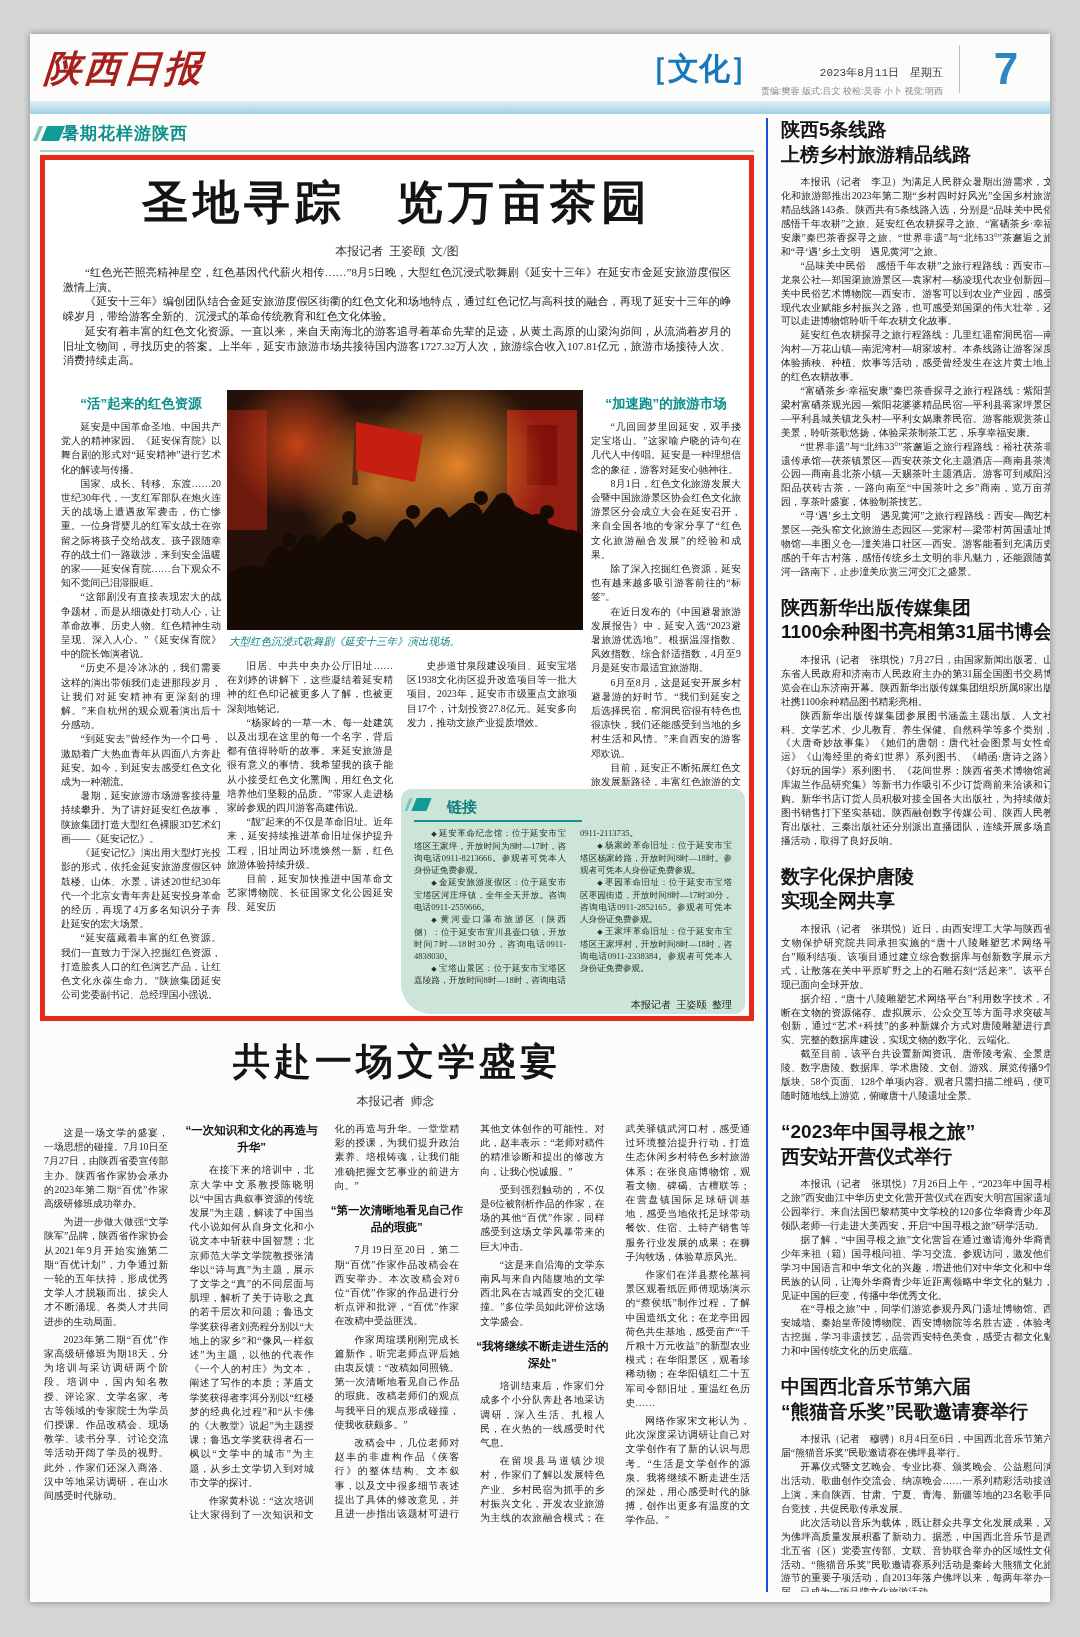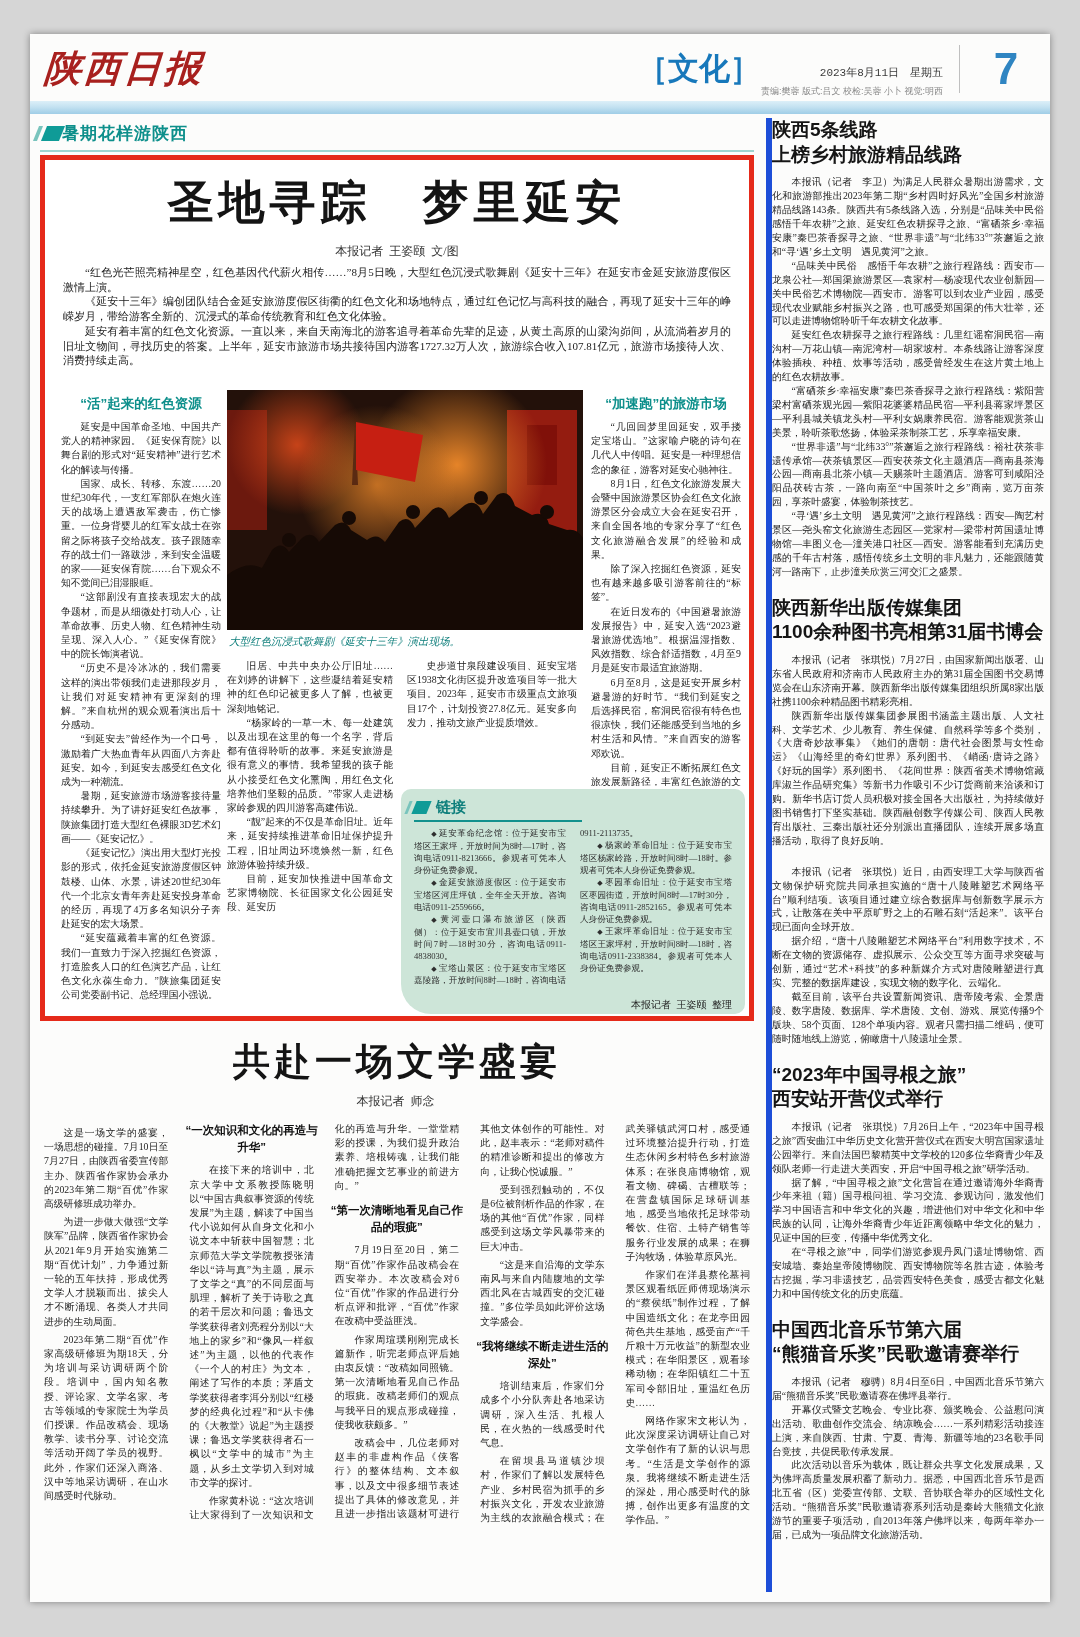--- a/index.html
+++ b/index.html
@@ -44,21 +44,21 @@
   .colL{position:absolute;left:16px;top:228px;width:160px;height:622px;overflow:hidden;}
   .photo{position:absolute;left:182px;top:230px;width:356px;height:240px;background:#1d0d07;}
   .photo svg{display:block;}
   .photo-caption{position:absolute;left:184px;top:475px;width:354px;font-size:10.5px;color:#0c7d7a;font-style:italic;}
   .colMidA{position:absolute;left:182px;top:499px;width:166px;height:356px;overflow:hidden;}
   .colMidB{position:absolute;left:362px;top:499px;width:170px;height:124px;overflow:hidden;}
   .colR{position:absolute;left:546px;top:228px;width:150px;height:398px;overflow:hidden;}
 
   .linkbox{position:absolute;left:356px;top:629px;width:344px;height:225px;background:#cde5d8;
            border-radius:10px 10px 10px 30px;padding:9px 13px;box-sizing:border-box;}
-  .linkbox-header{display:flex;align-items:center;gap:7px;border-bottom:2px solid #12918d;
+  .linkbox-header{display:flex;gap:18px;border-bottom:2px solid #12918d;
            width:168px;padding-bottom:3px;margin-bottom:5px;}
   .link-icon{width:15px;height:13px;background:#0f9b97;transform:skewX(-22deg);position:relative;}
   .link-icon::before{content:"";position:absolute;left:-7px;top:0;width:3px;height:13px;background:#79c4bd;}
   .linkbox-title{color:#0e7f7c;font-weight:bold;font-size:15px;font-family:"Liberation Sans",sans-serif;}
   .link-items{column-count:2;column-gap:14px;height:168px;overflow:hidden;}
   .link-items p{margin:0;font-size:8.6px;line-height:1.4;text-align:justify;text-indent:2em;color:#2e2e2e;}
   .link-items p::first-letter{color:#2e2e2e;}
   .link-items p::before{content:"◆";color:#dd9f3f;margin-right:2px;font-size:7px;}
   .linkbox-credit{text-align:right;font-size:10px;margin-top:3px;color:#222;}
 
@@ -66,21 +66,21 @@
   .bottom-headline{text-align:center;font-size:37px;font-weight:bold;font-family:"Liberation Sans",sans-serif;
            letter-spacing:4px;color:#141414;margin:12px 0 6px;}
   .bottom-byline{text-align:center;font-size:12px;margin-bottom:12px;color:#333;}
   .bottom-body{column-count:5;column-gap:13px;height:430px;overflow:hidden;}
   .bottom-body p{margin:4px;text-indent:2em;font-size:9.8px;line-height:1.45;text-align:justify;color:#222;}
   .bottom-body p.subhead{font-weight:bold;text-indent:0;text-align:center;font-size:11.5px;
            font-family:"Liberation Sans",sans-serif;color:#111;margin:9px 0 8px;}
 
   
   .sidebar{position:absolute;left:736px;top:84px;width:272px;height:1474px;overflow:hidden;
-           border-left:6px solid #1d4ed8;}
+           border-left:2px solid #1d4ed8;padding-left:13px;}
   .sb-article{margin-bottom:17px;}
   .sb-headline{margin-bottom:8px;}
   .sb-headline div{font-size:19px;font-weight:bold;font-family:"Liberation Sans",sans-serif;
            line-height:1.3;color:#151515;}
   .sb-body p{margin:0;font-size:9.8px;line-height:1.42;text-indent:2em;text-align:justify;color:#222;}
 </style>
 </head>
 <body>
 
 <div class="paper">
@@ -100,21 +100,21 @@
   <div class="bluebar"></div>
 
   <div class="main">
 
     <div class="banner">
       <div class="banner-icon"></div>
       <div class="banner-label">暑期花样游陕西</div>
     </div>
 
     <div class="feature">
-      <div class="feature-headline">圣地寻踪　梦里延安</div>
+      <div class="feature-headline">圣地寻踪　览万亩茶园</div>
       <div class="feature-byline">
         <span>本报记者</span>
         <span class="byl-name">王姿颐</span>
         <span>文/图</span>
       </div>
 
       <div class="feature-lead">
           <p>“红色光芒照亮精神星空，红色基因代代薪火相传……”8月5日晚，大型红色沉浸式歌舞剧《延安十三年》在延安市金延安旅游度假区激情上演。</p>
           <p>《延安十三年》编创团队结合金延安旅游度假区街衢的红色文化和场地特点，通过红色记忆与高科技的融合，再现了延安十三年的峥嵘岁月，带给游客全新的、沉浸式的革命传统教育和红色文化体验。</p>
           <p>延安有着丰富的红色文化资源。一直以来，来自天南海北的游客追寻着革命先辈的足迹，从黄土高原的山梁沟峁间，从流淌着岁月的旧址文物间，寻找历史的答案。上半年，延安市旅游市场共接待国内游客1727.32万人次，旅游综合收入107.81亿元，旅游市场接待人次、消费持续走高。</p>
@@ -263,20 +263,24 @@
       <div class="sb-headline">
           <div>陕西新华出版传媒集团</div>
           <div>1100余种图书亮相第31届书博会</div>
         </div>
       <div class="sb-body">
           <p>本报讯（记者　张琪悦）7月27日，由国家新闻出版署、山东省人民政府和济南市人民政府主办的第31届全国图书交易博览会在山东济南开幕。陕西新华出版传媒集团组织所属8家出版社携1100余种精品图书精彩亮相。</p>
           <p>陕西新华出版传媒集团参展图书涵盖主题出版、人文社科、文学艺术、少儿教育、养生保健、自然科学等多个类别，《大唐奇妙故事集》《她们的唐朝：唐代社会图景与女性命运》《山海经里的奇幻世界》系列图书、《峭函·唐诗之路》《好玩的国学》系列图书、《花间世界：陕西省美术博物馆藏库淑兰作品研究集》等新书力作吸引不少订货商前来洽谈和订购。新华书店订货人员积极对接全国各大出版社，为持续做好图书销售打下坚实基础。陕西融创数字传媒公司、陕西人民教育出版社、三秦出版社还分别派出直播团队，连续开展多场直播活动，取得了良好反响。</p>
         </div>
     </div>
     <div class="sb-article">
+      <div class="sb-headline">
+          <div>数字化保护唐陵</div>
+          <div>实现全网共享</div>
+        </div>
       <div class="sb-body">
           <p>本报讯（记者　张琪悦）近日，由西安理工大学与陕西省文物保护研究院共同承担实施的“唐十八陵雕塑艺术网络平台”顺利结项。该项目通过建立综合数据库与创新数字展示方式，让散落在关中平原旷野之上的石雕石刻“活起来”。该平台现已面向全球开放。</p>
           <p>据介绍，“唐十八陵雕塑艺术网络平台”利用数字技术，不断在文物的资源储存、虚拟展示、公众交互等方面寻求突破与创新，通过“艺术+科技”的多种新媒介方式对唐陵雕塑进行真实、完整的数据库建设，实现文物的数字化、云端化。</p>
           <p>截至目前，该平台共设置新闻资讯、唐帝陵考索、全景唐陵、数字唐陵、数据库、学术唐陵、文创、游戏、展览传播9个版块、58个页面、128个单项内容。观者只需扫描二维码，便可随时随地线上游览，俯瞰唐十八陵遗址全景。</p>
         </div>
     </div>
     <div class="sb-article">
       <div class="sb-headline">
           <div>“2023年中国寻根之旅”</div>
           <div>西安站开营仪式举行</div>

